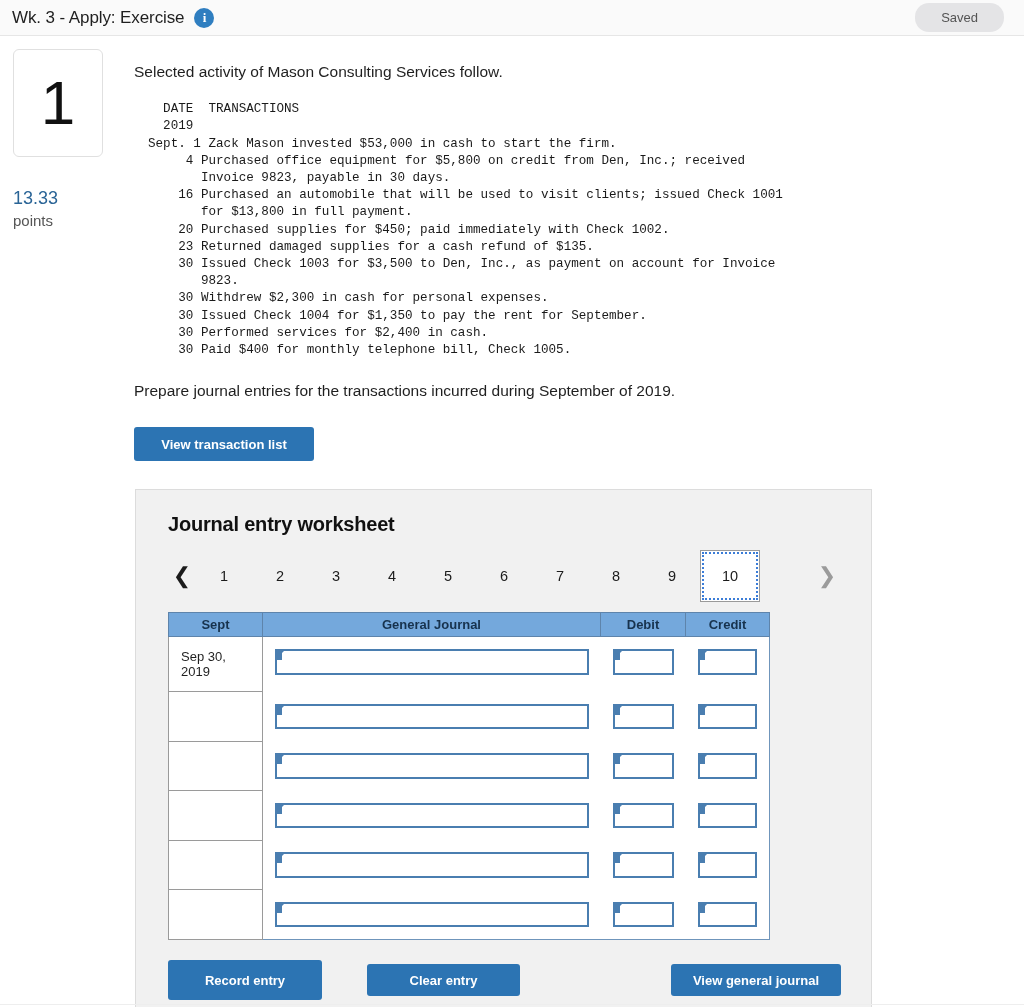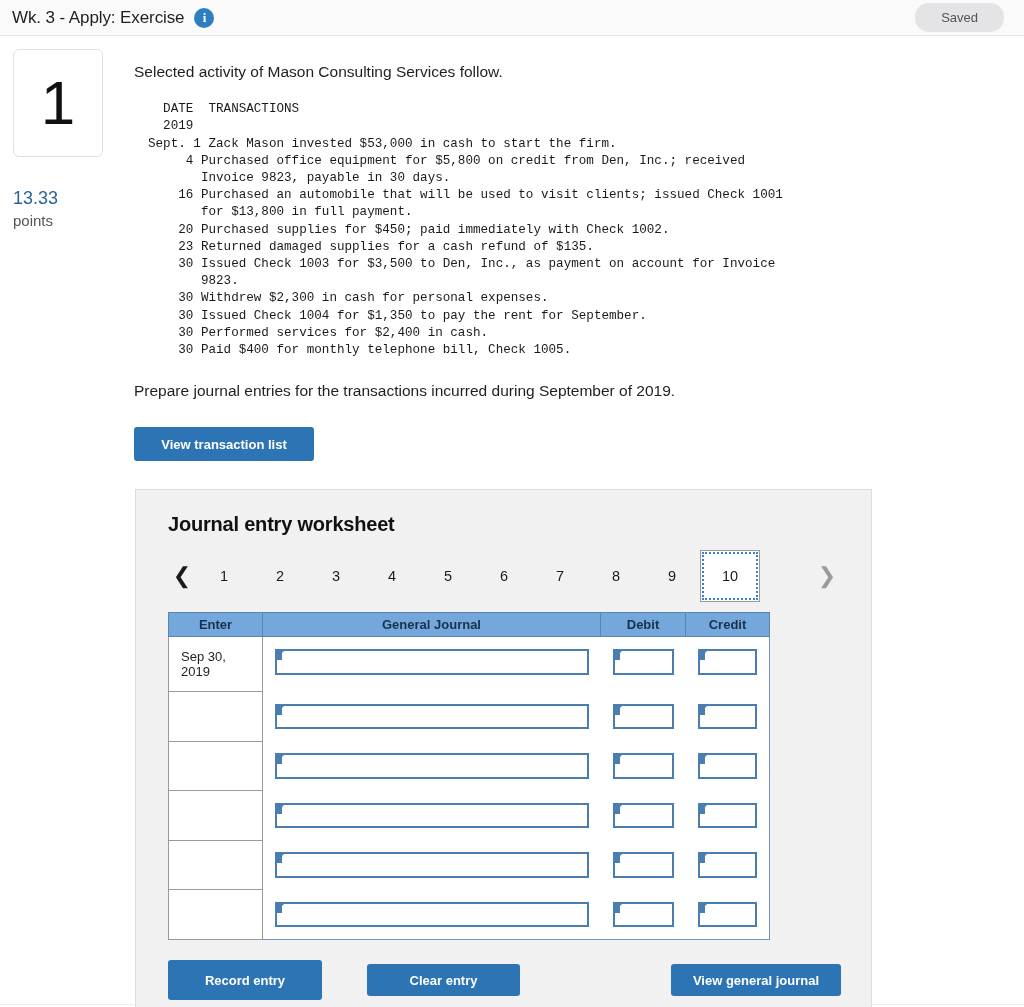--- a/index.html
+++ b/index.html
@@ -370,21 +370,21 @@
 
       <table class="jtable">
         <colgroup>
           <col class="col-dt">
             <col class="col-gj">
             <col class="col-dr">
             <col class="col-cr">
         </colgroup>
         <thead>
           <tr>
-            <th>Enter</th>
+            <th>Sept</th>
             <th>General Journal</th>
             <th>Debit</th>
             <th>Credit</th>
           </tr>
         </thead>
         <tbody>
             <tr>
               <td class="td-date">Sep 30, 2019</td>
               <td>
                 <div class="cellwrap">

